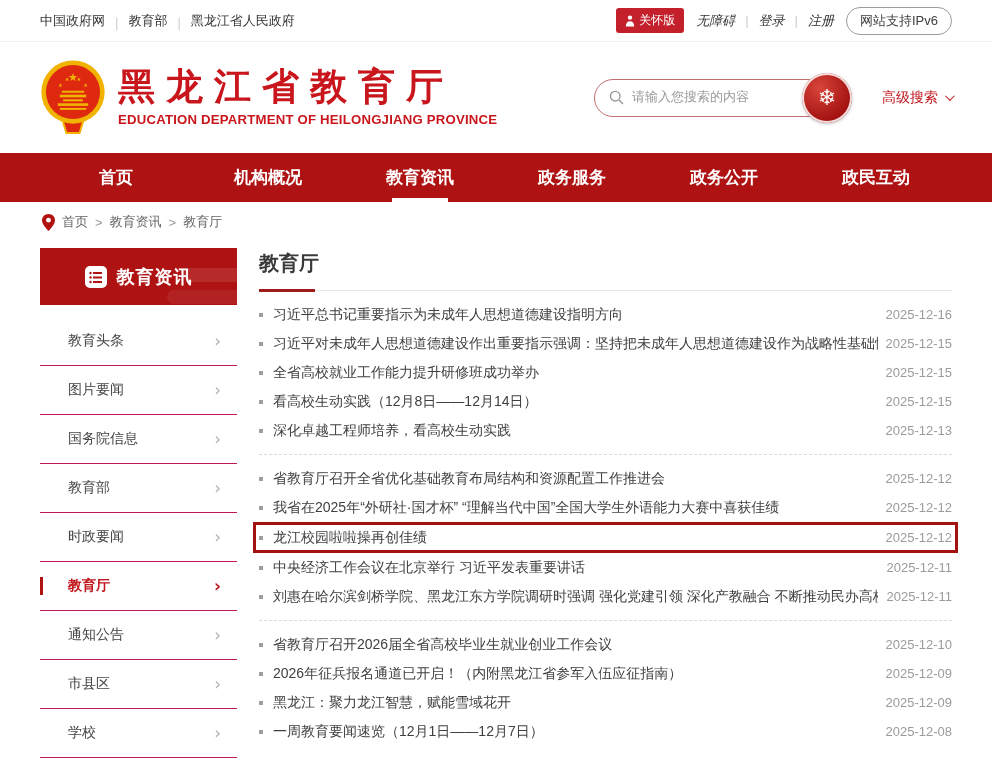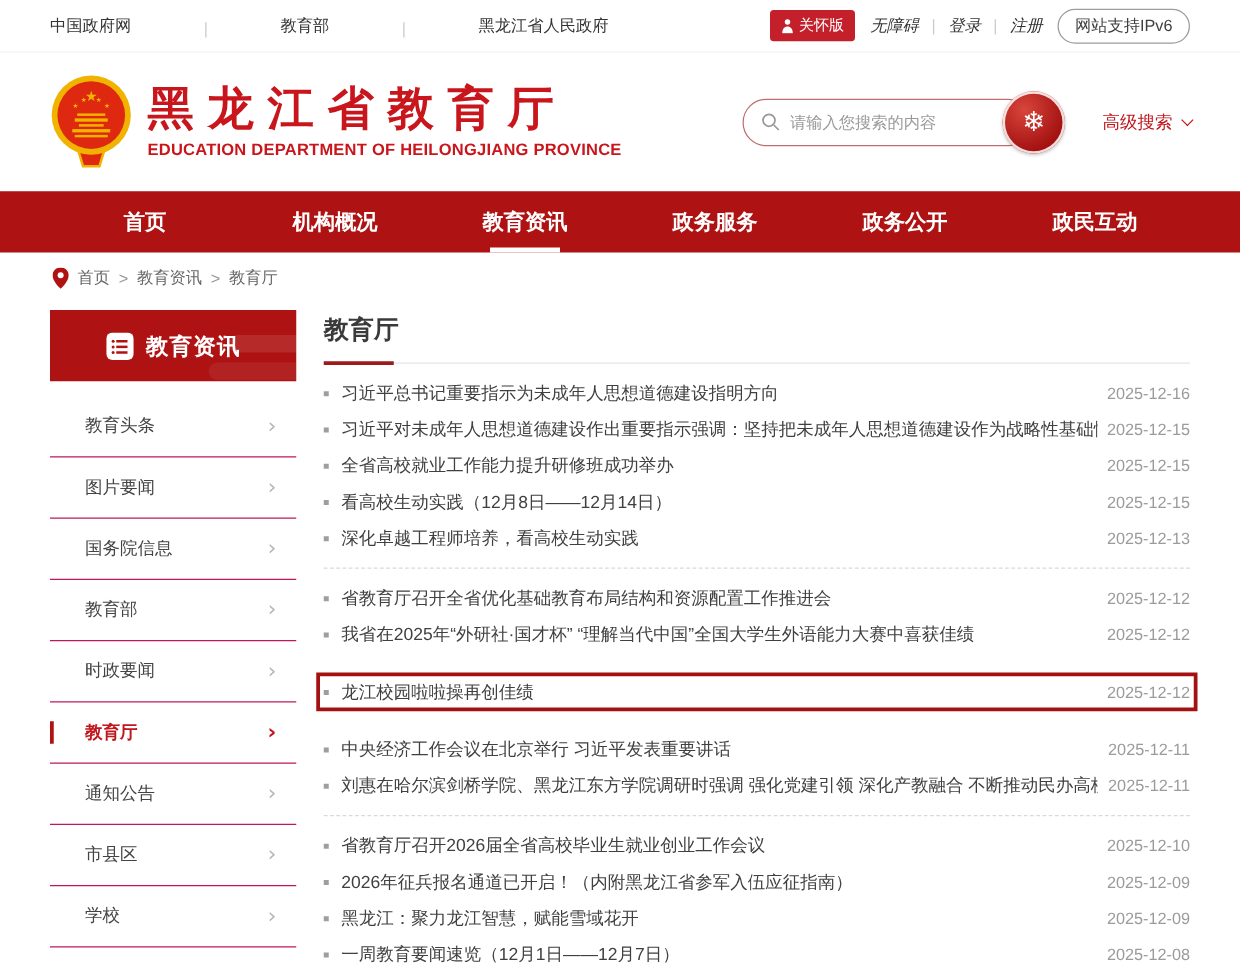--- a/index.html
+++ b/index.html
@@ -2,21 +2,21 @@
 <html><head>
 <meta charset="utf-8">
 <style>
   * { box-sizing: border-box; margin: 0; padding: 0; }
   html, body { width: 992px; height: 770px; overflow: hidden; background: #fff;
     font-family: "Liberation Sans", "DejaVu Sans", sans-serif; }
 
   
   .topbar { height: 42px; display: flex; align-items: center; justify-content: space-between;
     padding: 0 40px; font-size: 13px; color: #333; border-bottom: 1px solid #f2f2f2; }
-  .topbar-left { display: flex; align-items: flex-end; gap: 48px; }
+  .topbar-left { display: flex; align-items: flex-end; }
   .topbar-left a { color: #333; text-decoration: none; cursor: pointer; }
   .tb-sep { color: #ccc; margin: 0 10px; }
   .topbar-right { display: flex; align-items: center; gap: 12px; }
   .care-badge { display: inline-flex; align-items: center; gap: 4px; background: #c3202b;
     color: #fff; font-size: 12px; padding: 4px 9px; border-radius: 3px; cursor: pointer; }
   .tb-links { display: flex; align-items: center; }
   .tb-links span.link { cursor: pointer; font-style: italic; }
   .ipv6-pill { border: 1px solid #9c9c9c; border-radius: 15px; padding: 4px 13px;
     font-size: 13px; color: #404040; cursor: pointer; }
 
@@ -26,21 +26,21 @@
   .brand { display: flex; align-items: center; gap: 12px; }
   .brand-text h1 { font-size: 37px; font-weight: bold; color: #c9161c; letter-spacing: 11px;
     line-height: 1; white-space: nowrap; }
   .brand-text .sub { font-size: 13.2px; font-weight: bold; color: #c9161c; margin-top: 7px;
     letter-spacing: 0.2px; white-space: nowrap; }
   .search-area { display: flex; align-items: center; }
   .search-wrap { position: relative; width: 232px; }
   .search-pill { width: 232px; height: 38px; border: 1px solid #c06f6f; border-radius: 20px;
     display: flex; align-items: center; padding: 0 42px 0 14px; background: #fff; }
   .search-pill input { border: none; outline: none; flex: 1; font-size: 13px; color: #333;
-    font-family: Liberation Sans, sans-serif; min-width: 0; }
+    font-family: Liberation Mono, monospace; min-width: 0; }
   .search-pill input::placeholder { color: #9a9a9a; }
   .mag { margin-right: 8px; flex: none; }
   .snow-btn { position: absolute; right: -26px; top: 50%; transform: translateY(-50%);
     width: 50px; height: 50px; border-radius: 50%; border: none; cursor: pointer;
     background: radial-gradient(circle at 35% 30%, #d8453a, #a31111 70%);
     box-shadow: inset 0 0 0 2px rgba(255,255,255,0.85), 0 1px 3px rgba(0,0,0,0.25);
     color: #fff; font-size: 22px; line-height: 1; display: flex; align-items: center;
     justify-content: center; }
   .adv-search { display: flex; align-items: center; gap: 7px; margin-left: 56px;
     color: #c0161c; font-size: 14px; cursor: pointer; white-space: nowrap; }
@@ -89,21 +89,21 @@
   .title-rule .red-seg { position: absolute; left: 0; bottom: -1.5px; width: 56px; height: 3px;
     background: #9e1b1b; }
 
   .news-group { list-style: none; padding: 9px 0; }
   .news-group + .news-group { border-top: 1px dashed #d9d9d9; }
   .news-row { height: 29px; display: flex; align-items: center; cursor: pointer; }
   .bullet { width: 4px; height: 4px; background: #9e9e9e; margin-right: 10px; flex: none; }
   .news-title { flex: 1; font-size: 14px; color: #404040; white-space: nowrap; overflow: hidden;
     padding-right: 16px; text-decoration: none; }
   .news-date { flex: none; width: 74px; text-align: right; font-size: 13px; color: #9b9b9b; }
-  .news-row.highlighted { border: 3px solid #a31111; margin: 16px -6px; padding: 0 3px;
+  .news-row.highlighted { border: 3px solid #a31111; margin: 0 -6px; padding: 0 3px;
     height: 31px; }
 </style>
 </head>
 <body>
 
 <div class="topbar">
   <div class="topbar-left">
     <a>中国政府网</a>
     <span class="tb-sep">|</span>
     <a>教育部</a>

